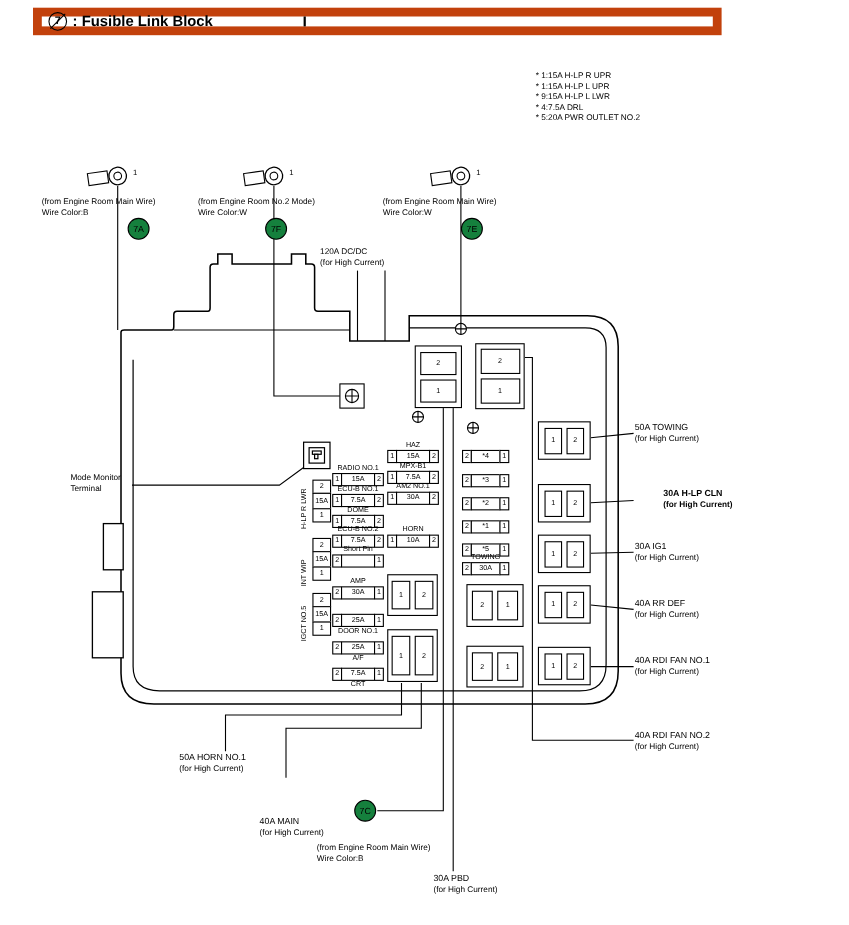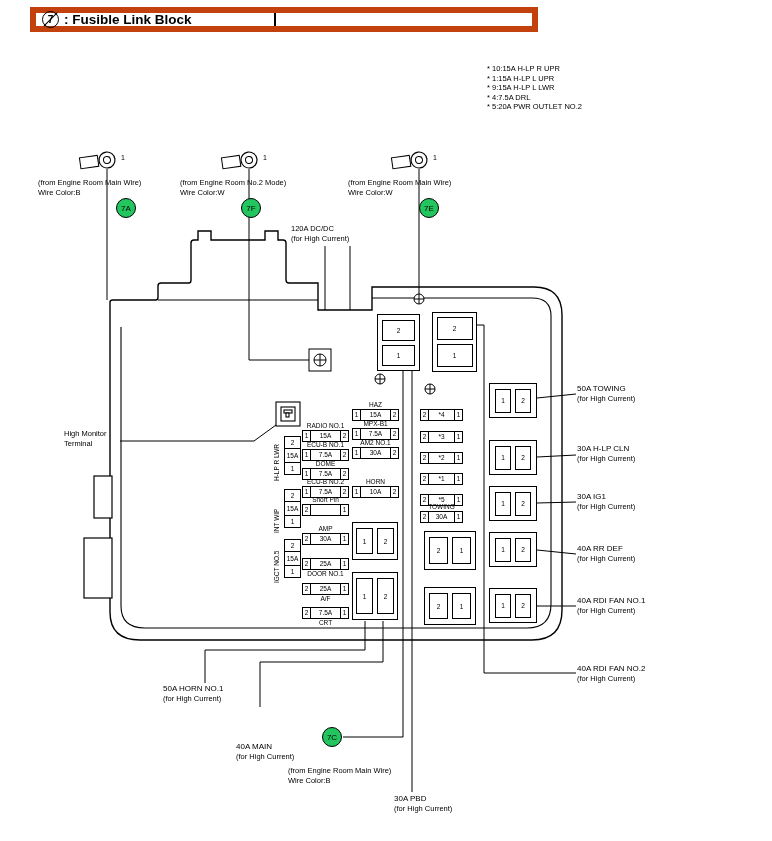--- a/index.html
+++ b/index.html
@@ -3,22 +3,22 @@
 <meta charset="utf-8">
 <style>
   * { margin:0; padding:0; box-sizing:border-box; }
   html,body { background:#fff; }
   .diagram { position:relative; width:772px; height:841px; background:#fff;
              font-family:"Liberation Sans", sans-serif; color:#000; overflow:hidden; }
   svg.lines { position:absolute; left:0; top:0; z-index:1; }
   .txt { position:absolute; z-index:3; line-height:1.3; white-space:nowrap; }
   .t75 { font-size:7.5px; }
   .lbl { position:absolute; z-index:3; font-size:6.5px; text-align:center; white-space:nowrap; }
-  .header { position:absolute; left:30px; top:7px; width:508px; height:25px;
-            border:6px solid #c2410c; display:flex; z-index:3; background:#fff;text-align:right; }
+  .header { position:absolute; left:30px; top:7px; width:626px; height:25px;
+            border:8px solid #c2410c; display:flex; z-index:3; background:#fff;text-align:right; }
   .header-left { width:240px; border-right:2px solid #000; display:flex; align-items:center;
                  padding-left:6px; font-weight:bold; font-size:13.5px; }
   .header-right { flex:1; display:flex; align-items:center; padding-left:10px;
                   font-weight:bold; font-size:13.5px; }
   .fl-symbol { width:17px; height:17px; border:1.5px solid #000; border-radius:50%;
                display:flex; align-items:center; justify-content:center;
                font-size:10px; font-weight:bold; margin-right:5px; position:relative; }
   .fl-symbol::after { content:""; position:absolute; left:7px; top:-2px; width:1.3px; height:19px;
                       background:#000; transform:rotate(45deg); }
   .fuse { position:absolute; display:flex; height:12px; z-index:3; }
@@ -34,21 +34,21 @@
   .vfuse .va { height:15px; line-height:13px; }
   .vlabel { position:absolute; transform:rotate(-90deg); transform-origin:0 0;
             white-space:nowrap; font-size:6.5px; z-index:3; }
   .block { position:absolute; border:1.3px solid #000; display:flex; align-items:center;
            justify-content:center; gap:4px; z-index:3; background:#fff; }
   .block.v { flex-direction:column; }
   .block > span { border:1px solid #000; display:flex; align-items:center; justify-content:center;
                   font-size:6.5px; background:#fff; }
   .idcircle { position:absolute; width:20px; height:20px; border:1px solid #000; border-radius:50%;
               display:flex; align-items:center; justify-content:center; font-size:8px;
-              background:#22c55e; z-index:4; }
+              background:#15803d; z-index:4; }
   .pairlbl div:first-child { font-size:8px; }
   .pairlbl div:last-child  { font-size:7.5px; }
 </style>
 </head>
 <body>
 
 <div class="diagram">
 
   <svg class="lines" width="772" height="841" viewBox="0 0 772 841">
 
@@ -122,21 +122,21 @@
   <div class="header">
     <div class="header-left">
       <span class="fl-symbol">
           <span>7</span>
         </span>
       <span>: Fusible Link Block</span>
     </div>
   </div>
 
   <div class="txt t75" style="left:487px; top:64px; line-height:9.5px;">
-    <div>* 10:15A H-LP R UPR</div>
+    <div>* 1:15A H-LP R UPR</div>
     <div>* 1:15A H-LP L UPR</div>
     <div>* 9:15A H-LP L LWR</div>
     <div>* 4:7.5A DRL</div>
     <div>* 5:20A PWR OUTLET NO.2</div>
   </div>
 
   <div class="txt" style="left:121px; top:153px; font-size:7px;">1</div>
   <div class="txt" style="left:263px; top:153px; font-size:7px;">1</div>
   <div class="txt" style="left:433px; top:153px; font-size:7px;">1</div>
 
@@ -155,21 +155,21 @@
 
   <div class="idcircle" style="left:116px; top:198px;">7A</div>
   <div class="idcircle" style="left:241px; top:198px;">7F</div>
   <div class="idcircle" style="left:419px; top:198px;">7E</div>
 
   <div class="txt t75" style="left:291px; top:224px;">
     <div>120A DC/DC</div>
     <div>(for High Current)</div>
   </div>
   <div class="txt t75" style="left:64px; top:429px;">
-    <div>High Monitor</div>
+    <div>Mode Monitor</div>
     <div>Terminal</div>
   </div>
 
   <div class="vlabel" style="left:273px; top:481px;">H-LP R LWR</div>
   <div class="vfuse" style="left:284px; top:437px;">
     <span class="vp">2</span>
     <span class="va">15A</span>
     <span class="vp">1</span>
   </div>
   <div class="vlabel" style="left:273px; top:533px;">INT WIP</div>
@@ -341,21 +341,21 @@
   </div>
   <div class="block" style="left:489px; top:588px; width:48px; height:35px;">
     <span style="width:16px; height:24px;">1</span>
     <span style="width:16px; height:24px;">2</span>
   </div>
 
   <div class="txt pairlbl" style="left:577px; top:384px;">
     <div>50A TOWING</div>
     <div>(for High Current)</div>
   </div>
-  <div class="txt pairlbl" style="left:577px; top:444px;">
+  <div class="txt pairlbl" style="left:603px; top:444px;font-weight:bold;">
     <div>30A H-LP CLN</div>
     <div>(for High Current)</div>
   </div>
   <div class="txt pairlbl" style="left:577px; top:492px;">
     <div>30A IG1</div>
     <div>(for High Current)</div>
   </div>
   <div class="txt pairlbl" style="left:577px; top:544px;">
     <div>40A RR DEF</div>
     <div>(for High Current)</div>

